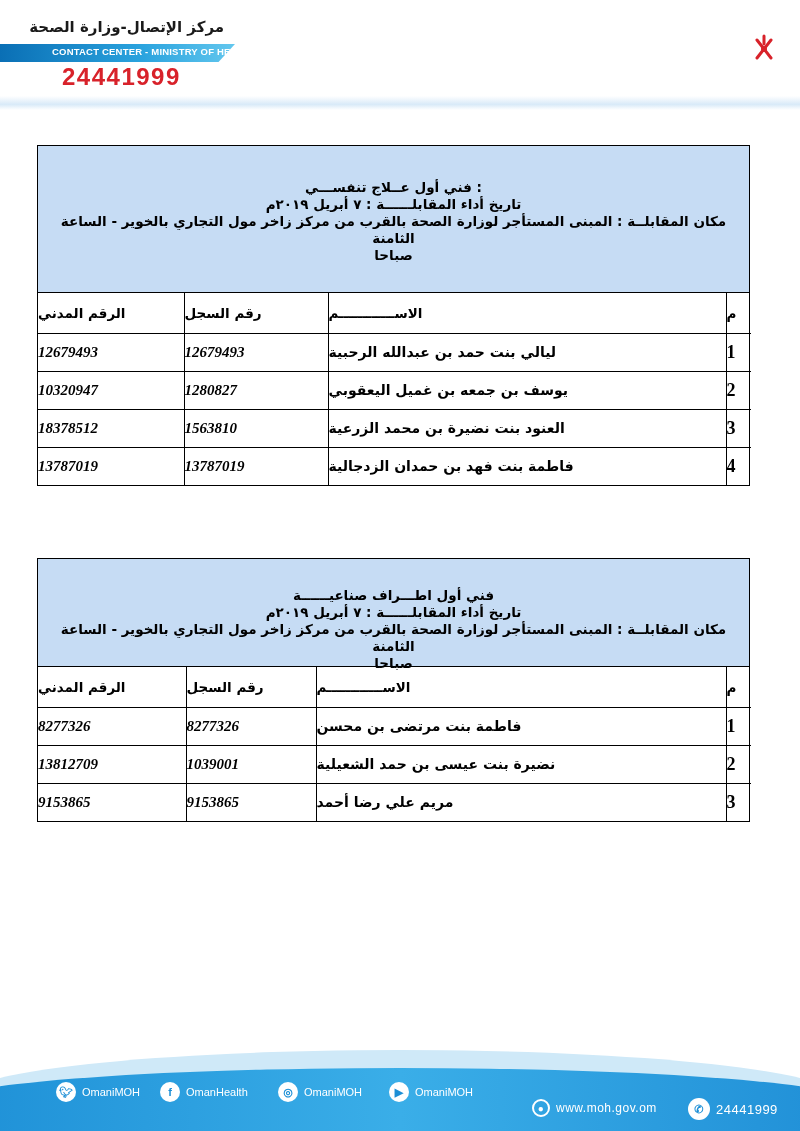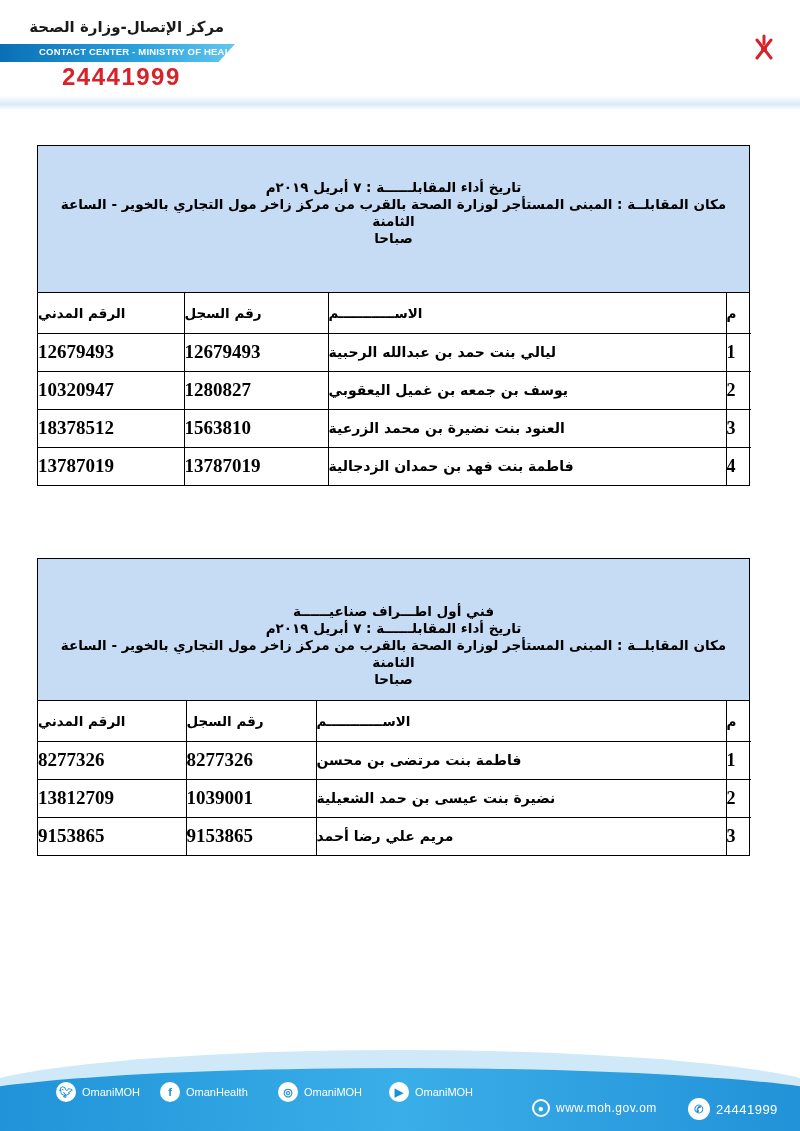--- a/index.html
+++ b/index.html
@@ -5,50 +5,50 @@
   * { box-sizing: border-box; margin: 0; padding: 0; }
   html, body { width: 800px; height: 1131px; background: #ffffff; overflow: hidden; }
   body { position: relative; font-family: "DejaVu Sans", sans-serif; color: #000; }
 
   
   .hdr-left { position: absolute; left: 0; top: 0; width: 260px; height: 100px; }
   .hdr-ar { position: absolute; right: 36px; top: 18px; font-size: 15px; font-weight: bold; color: #1a1a1a; direction: rtl; white-space: nowrap; }
   .hdr-band { position: absolute; left: 0; top: 44px; width: 235px; height: 18px;
     background: linear-gradient(90deg, #0a6fb5 0%, #2aa3de 60%, #63c7ee 100%);
     clip-path: polygon(0 0, 100% 0, 93% 100%, 0 100%); }
-  .hdr-en { position: absolute; left: 39px; top: 46px; font-size: 9.5px; font-weight: bold; color: #fff; letter-spacing: 0.2px; white-space: nowrap; font-family: "Liberation Sans", sans-serif; }
+  .hdr-en { position: absolute; left: 52px; top: 46px; font-size: 9.5px; font-weight: bold; color: #fff; letter-spacing: 0.2px; white-space: nowrap; font-family: "Liberation Sans", sans-serif; }
   .hdr-phone { position: absolute; left: 62px; top: 63px; font-size: 24px; font-weight: bold; color: #d8222a; letter-spacing: 1.5px; font-family: "Liberation Sans", sans-serif; }
 
   .hdr-right { position: absolute; right: 0; top: 0; width: 300px; height: 100px; }
   .ministry-cal { position: absolute; right: 68px; top: 20px; direction: rtl; text-align: center; font-family: "DejaVu Serif", serif; color: #9aa0a6; }
   .ministry-cal .l1 { font-size: 26px; line-height: 28px; font-style: italic; }
   .ministry-cal .l2 { font-size: 20px; line-height: 22px; font-style: italic; margin-top: 2px; }
   .emblem { position: absolute; right: 8px; top: 14px; width: 62px; height: 70px; }
 
   .hdr-rule { position: absolute; left: 0; top: 96px; width: 800px; height: 14px;
     background: linear-gradient(180deg, rgba(200,225,245,0.0) 0%, rgba(200,225,245,0.7) 60%, rgba(235,245,252,0) 100%); }
 
   
   .block { position: absolute; left: 37px; width: 713px; border: 1.5px solid #000; }
   .block1 { top: 145px; }
   .block2 { top: 558px; }
   .title-box { background: #c6dcf4; border-bottom: 1.5px solid #000; direction: rtl; text-align: center; font-weight: bold; font-size: 13.5px; line-height: 17px; padding: 0 6px; }
   .block1 .title-box { height: 147px; padding-top: 33px; }
-  .block2 .title-box { height: 142px; padding-top: 44px; }
+  .block2 .title-box { height: 108px; padding-top: 28px; }
   .title-box .ln { display: block; }
 
   table { width: 100%; border-collapse: collapse; direction: rtl; table-layout: fixed; }
   th, td { border: 1.5px solid #000; text-align: left; font-weight: bold; margin-top: 38px; }
   tr:first-child th, tr:first-child td { border-top: none; }
   th:first-child, td:first-child { border-right: none; }
   th:last-child, td:last-child { border-left: none; }
   tr:last-child td { border-bottom: none; }
   th { font-size: 13.5px; height: 40px; }
   td { font-size: 14px; height: 38px; }
-  td.num, th.num { font-family: "Liberation Serif", serif; font-size: 19px; }
+  td.num, th.num { font-family: "Liberation Serif", serif; font-size: 15px; font-style: italic; }
   td.name { font-size: 14px; }
   td.idx { font-family: "Liberation Serif", serif; font-size: 18px; }
 
   .block1 col.c-idx { width: 25px; }
   .block1 col.c-name { width: 398px; }
   .block1 col.c-reg { width: 144px; }
   .block1 col.c-civ { width: 146px; }
   .block2 col.c-idx { width: 25px; }
   .block2 col.c-name { width: 410px; }
   .block2 col.c-reg { width: 130px; }
@@ -87,20 +87,21 @@
     <path d="M27 26 L41 44 M41 26 L27 44" stroke="#d8222a" stroke-width="3" stroke-linecap="round"></path>
     <path d="M34 22 L34 30" stroke="#d8222a" stroke-width="3" stroke-linecap="round"></path>
     <circle cx="34" cy="35" r="3" fill="#d8222a"></circle>
   </svg>
 </div>
 
 <div class="hdr-rule"></div>
 
 <div class="block block1">
   <div class="title-box">
+    <span class="ln">: فني أول عــلاج تنفســـي</span>
     <span class="ln">تاريخ أداء المقابلــــــة : ٧ أبريل ٢٠١٩م</span>
     <span class="ln">مكان المقابلــة : المبنى المستأجر لوزارة الصحة بالقرب من مركز زاخر مول التجاري بالخوير -  الساعة الثامنة</span>
     <span class="ln">صباحا</span>
   </div>
   <table>
     <colgroup>
         <col class="c-idx">
         <col class="c-name">
         <col class="c-reg">
         <col class="c-civ">

